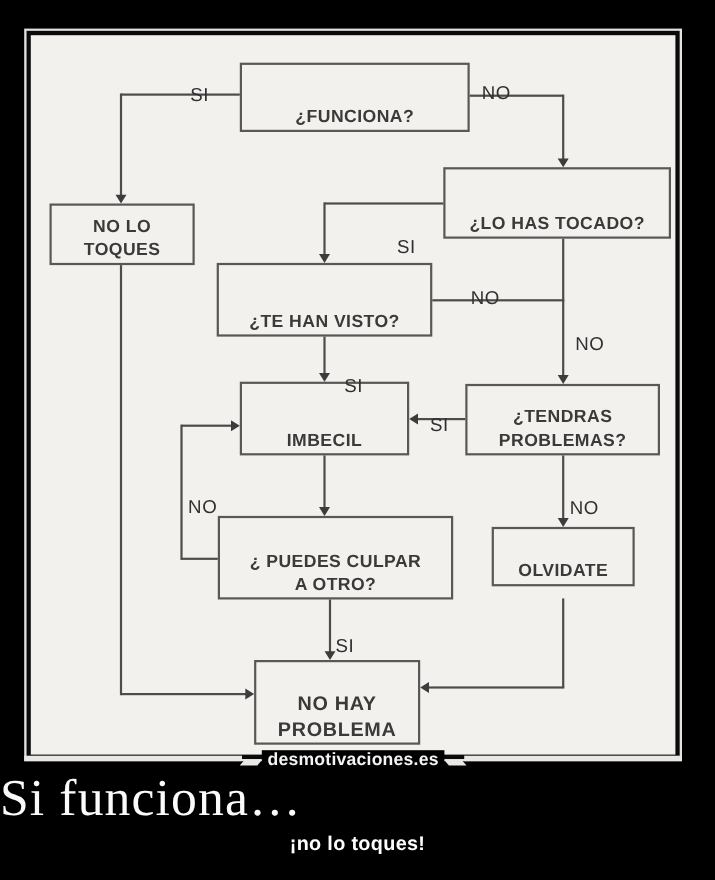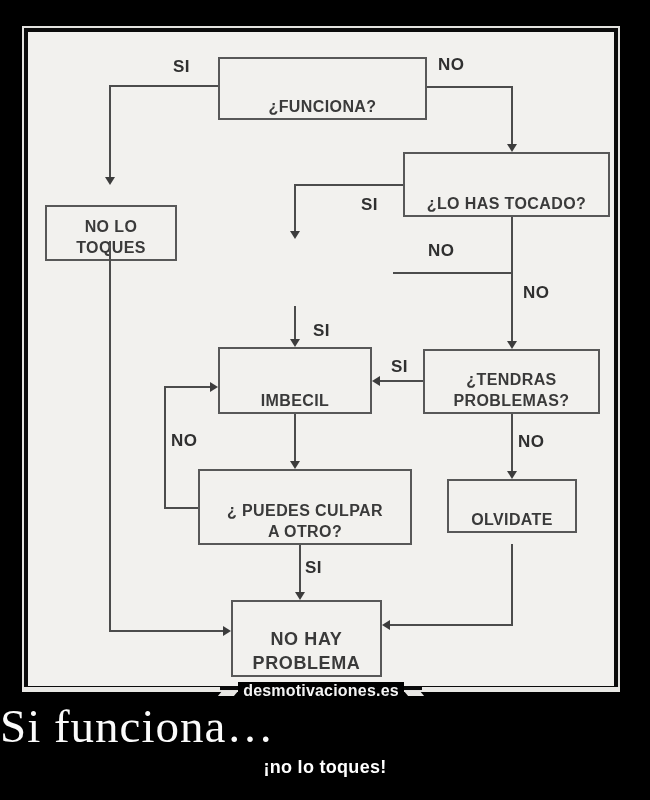--- a/index.html
+++ b/index.html
@@ -33,22 +33,23 @@
   .ln{position:absolute;background:#4c4c4c;}
   .ln.h{height:2px;}
   .ln.v{width:2px;}
   
   .ah{position:absolute;width:0;height:0;border:solid transparent;}
   .ah.down{border-width:8px 5px 0 5px;border-top-color:#3c3c3c;}
   .ah.left{border-width:5px 8px 5px 0;border-right-color:#3c3c3c;}
   .ah.right{border-width:5px 0 5px 8px;border-left-color:#3c3c3c;}
   
   .elabel{
-    position:absolute;font-weight:bold;font-size:17px;color:#303030;
+    position:absolute;font-weight:normal;font-size:17px;color:#303030;
     letter-spacing:.5px;
+    margin-top:20px;
   }
   
   .ribbon{
     position:absolute;left:22px;top:682px;width:598px;height:22px;
     display:flex;align-items:flex-start;justify-content:center;
   }
   .rb-line{flex:1;height:5px;background:#e9e8e5;margin-top:5px;}
   .rb-notch{width:16px;height:5px;background:#e9e8e5;margin-top:9px;}
   .rb-notch.l{transform:skewX(-40deg);margin-right:2px;}
   .rb-notch.r{transform:skewX(40deg);margin-left:2px;}
@@ -69,26 +70,29 @@
 </style>
 </head>
 <body>
 
 <div class="photo">
   <div class="photo-inner">
 
     <div class="node" style="left:190px;top:25px;width:209px;height:63px;">
       <span>¿FUNCIONA?</span>
     </div>
-    <div class="node" style="left:17px;top:153px;width:132px;height:56px;margin-top:20px;">
+    <div class="node" style="left:17px;top:153px;width:132px;height:56px;">
       <span>NO LO
 TOQUES</span>
     </div>
     <div class="node" style="left:375px;top:120px;width:207px;height:65px;">
       <span>¿LO HAS TOCADO?</span>
+    </div>
+    <div class="node" style="left:169px;top:207px;width:196px;height:67px;">
+      <span>¿TE HAN VISTO?</span>
     </div>
     <div class="node" style="left:395px;top:317px;width:177px;height:65px;">
       <span>¿TENDRAS
 PROBLEMAS?</span>
     </div>
     <div class="node" style="left:190px;top:315px;width:154px;height:67px;">
       <span>IMBECIL</span>
     </div>
     <div class="node" style="left:170px;top:437px;width:214px;height:76px;">
       <span>¿ PUEDES CULPAR

